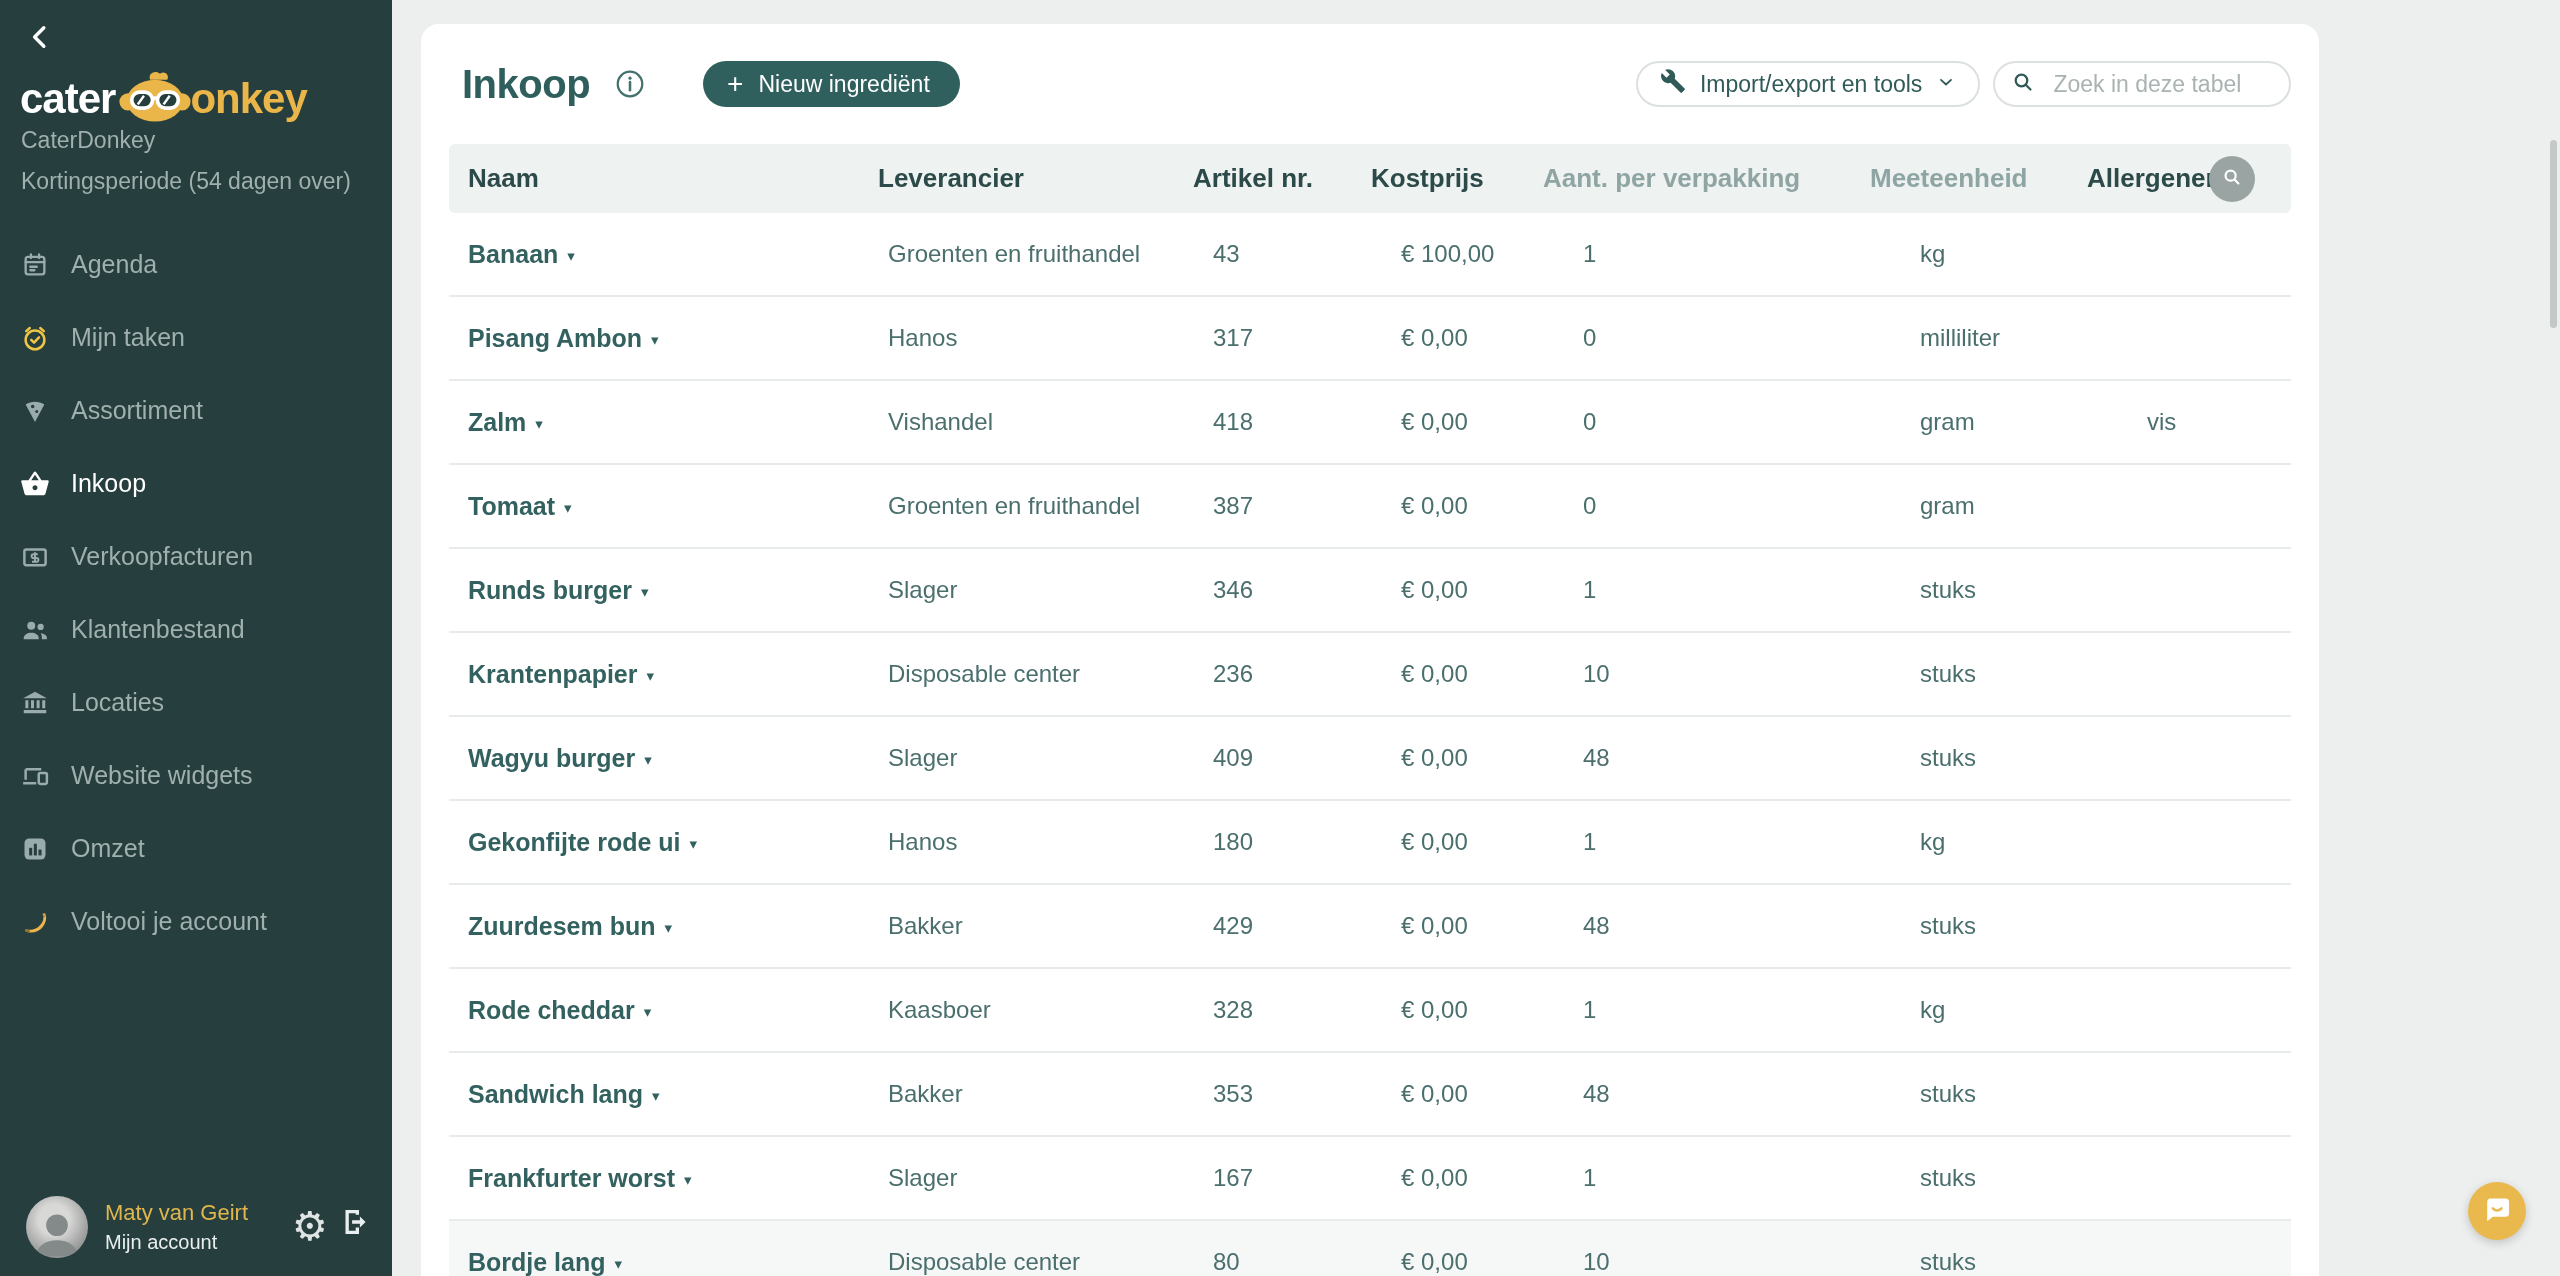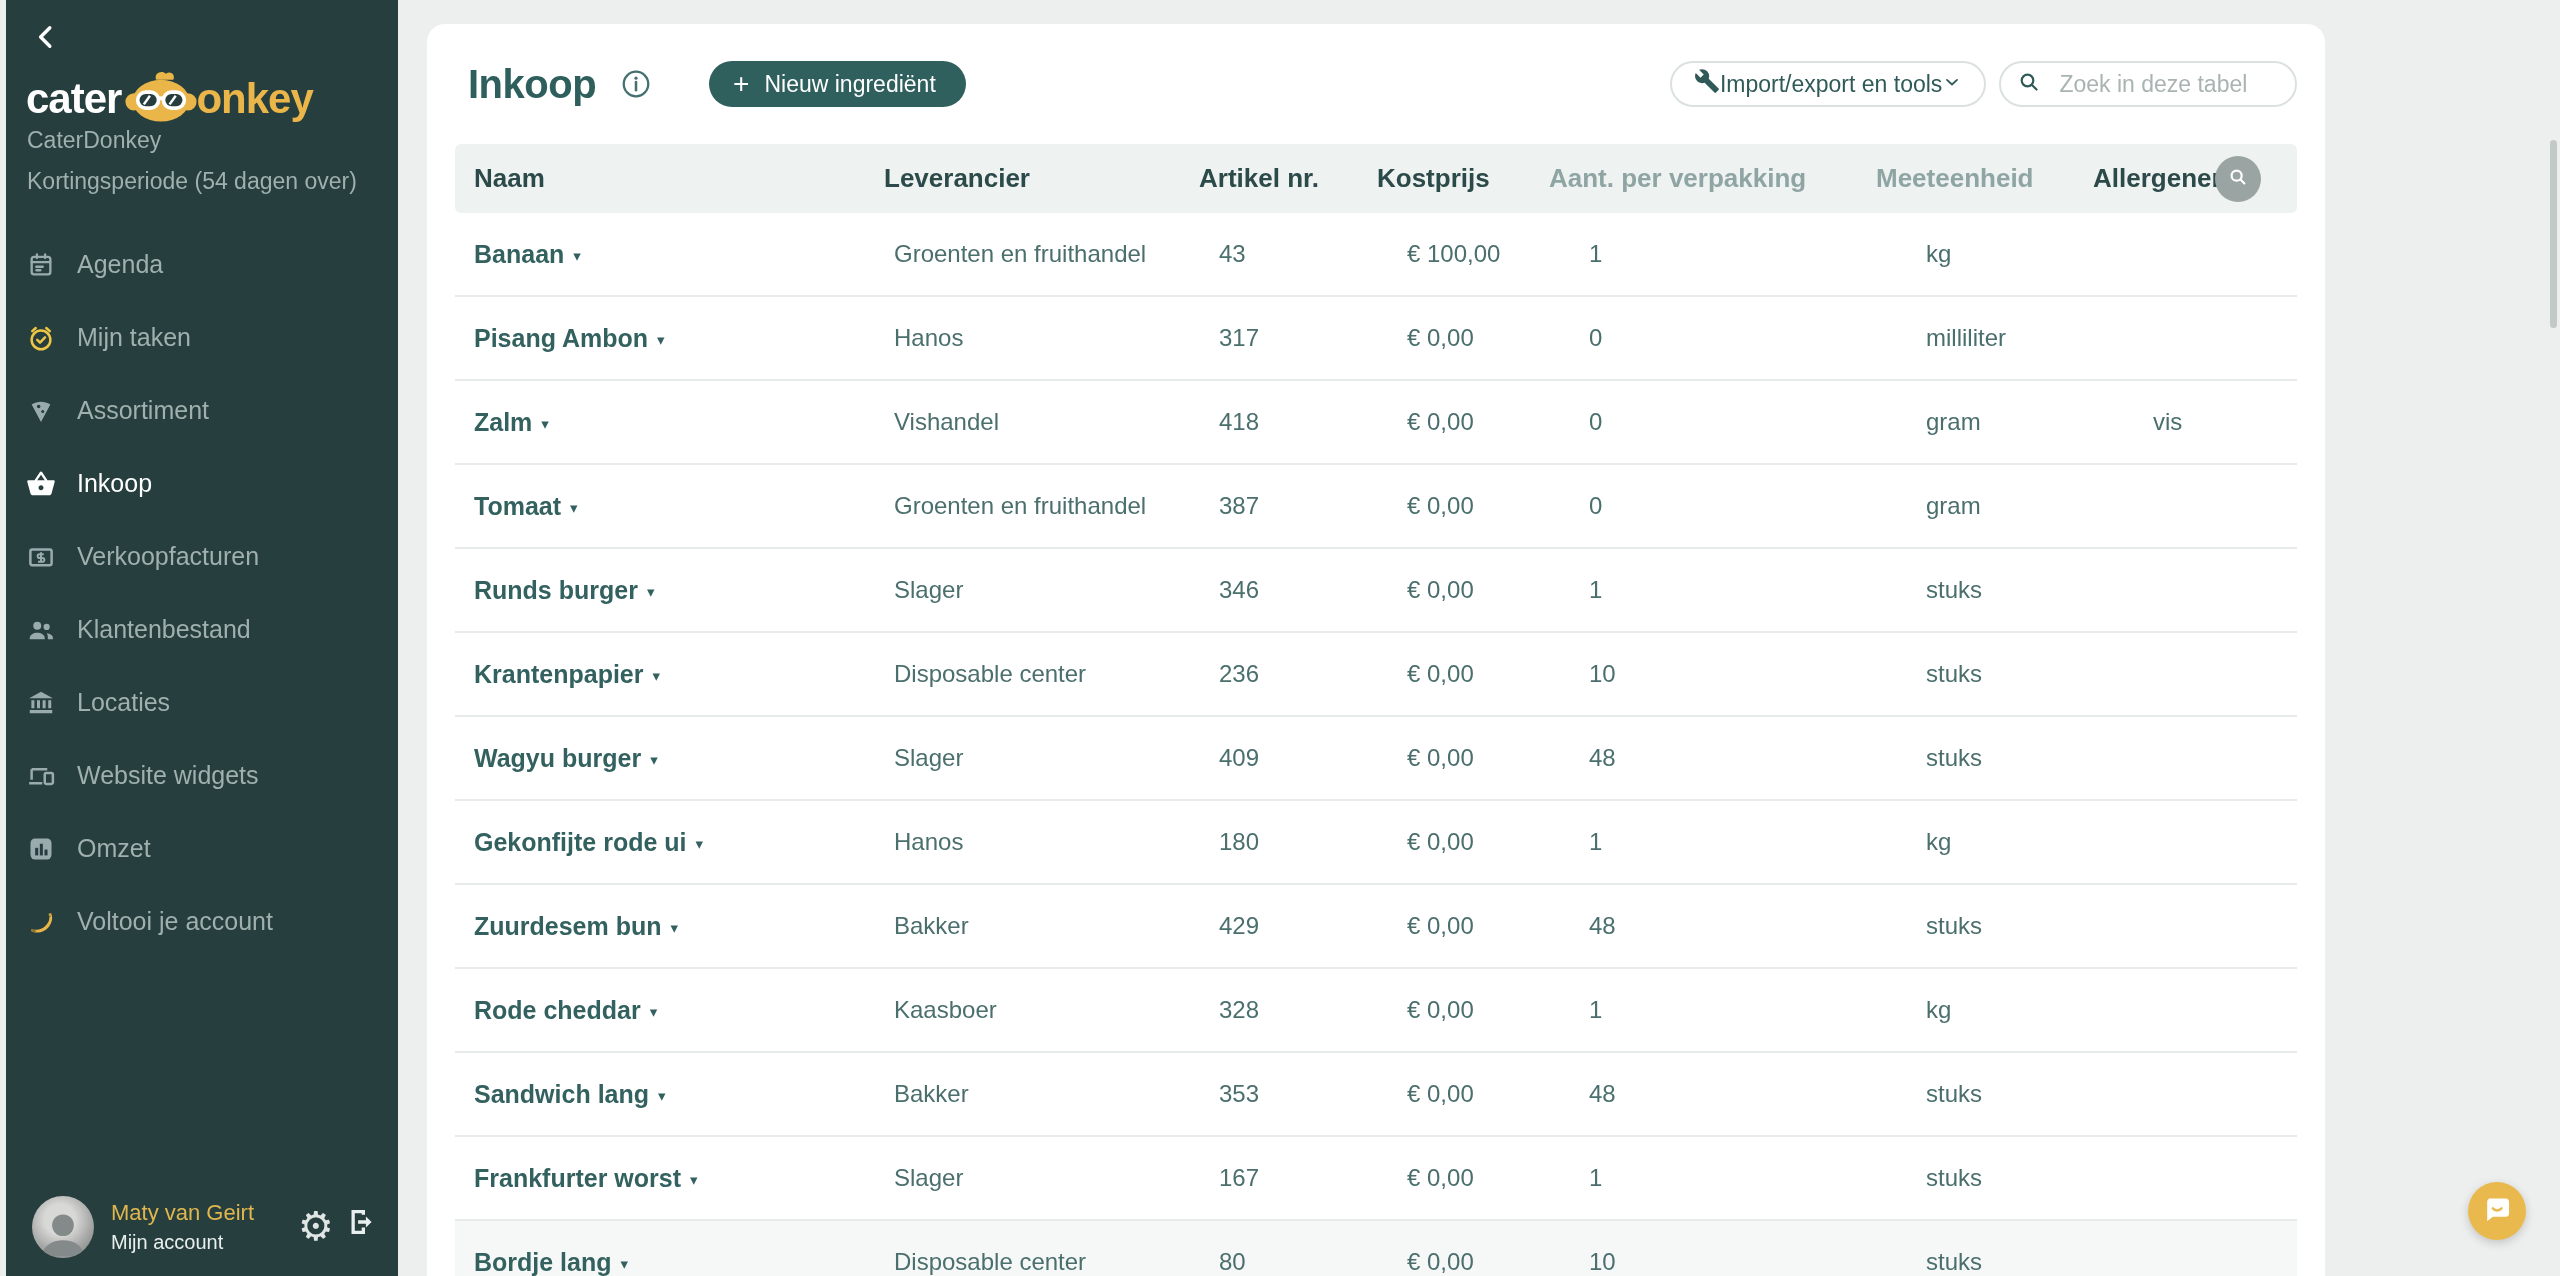--- a/index.html
+++ b/index.html
@@ -1,21 +1,21 @@
 <!DOCTYPE html>
 <html><head>
 <meta charset="utf-8">
 <style>
   * { margin:0; padding:0; box-sizing:border-box; }
   html,body { width:2560px; height:1276px; overflow:hidden; }
   body {
     font-family:"Liberation Sans","DejaVu Sans",sans-serif;
     background:#edefee; color:#47706e;
   }
-  .app { display:flex; width:2176px; height:1276px;padding-left:6px; }
+  .app { display:flex; width:2176px; height:1276px; }
 
   
   .sidebar {
     width:392px; flex-shrink:0; position:relative;
     background:#263e3d; color:#9fb0ae;
   }
   .back-btn { position:absolute; top:20px; left:24px; width:34px; height:34px; cursor:pointer; }
   .logo { position:absolute; top:70px; left:20px; display:flex; align-items:center; white-space:nowrap; }
   .logo .brand-prefix { font-size:42px; font-weight:700; color:#ffffff; letter-spacing:-1px; }
   .logo .brand-suffix { font-size:42px; font-weight:700; color:#eab549; letter-spacing:-1px; }
@@ -54,21 +54,21 @@
   .new-btn {
     margin-left:57px; height:46px; border:none; border-radius:23px;
     background:#2f605e; color:#fff; font-size:23px; font-family:inherit;
     padding:0 30px 0 24px; display:flex; align-items:center; cursor:pointer;
   }
   .new-btn .plus { font-size:28px; font-weight:400; margin-right:15px; line-height:1; }
   .header-right { margin-left:auto; display:flex; align-items:center; gap:13px; }
   .tools-btn {
     height:46px; border:2px solid #dbe1df; border-radius:23px; background:#fff;
     color:#2f5a58; font-size:23px; font-family:inherit; padding:0 22px;
-    display:flex; align-items:center; cursor:pointer; white-space:nowrap;
+    display:flex; align-items:center; gap:14px; cursor:pointer; white-space:nowrap;
   }
   .search-wrap {
     width:298px; height:46px; border:2px solid #dbe1df; border-radius:23px; background:#fff;
     display:flex; align-items:center; padding-left:16px; gap:18px;
   }
   .search-wrap input {
     border:none; outline:none; font-size:23px; font-family:inherit; color:#40605e;
     width:220px; background:transparent;
   }
   .search-wrap input::placeholder { color:#a9b4b2; }

